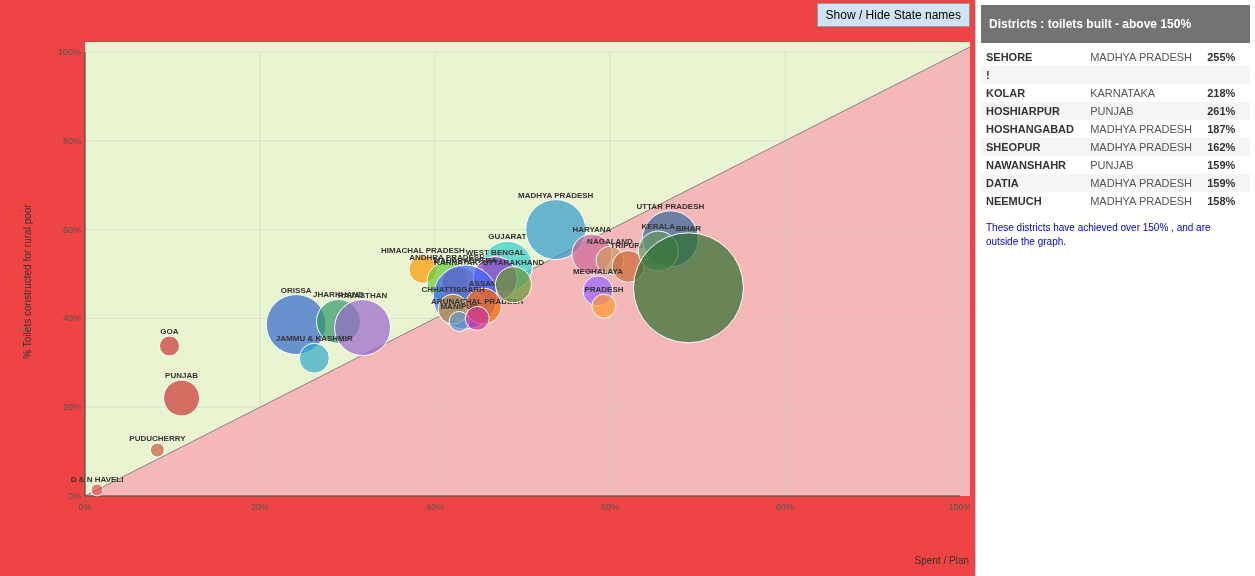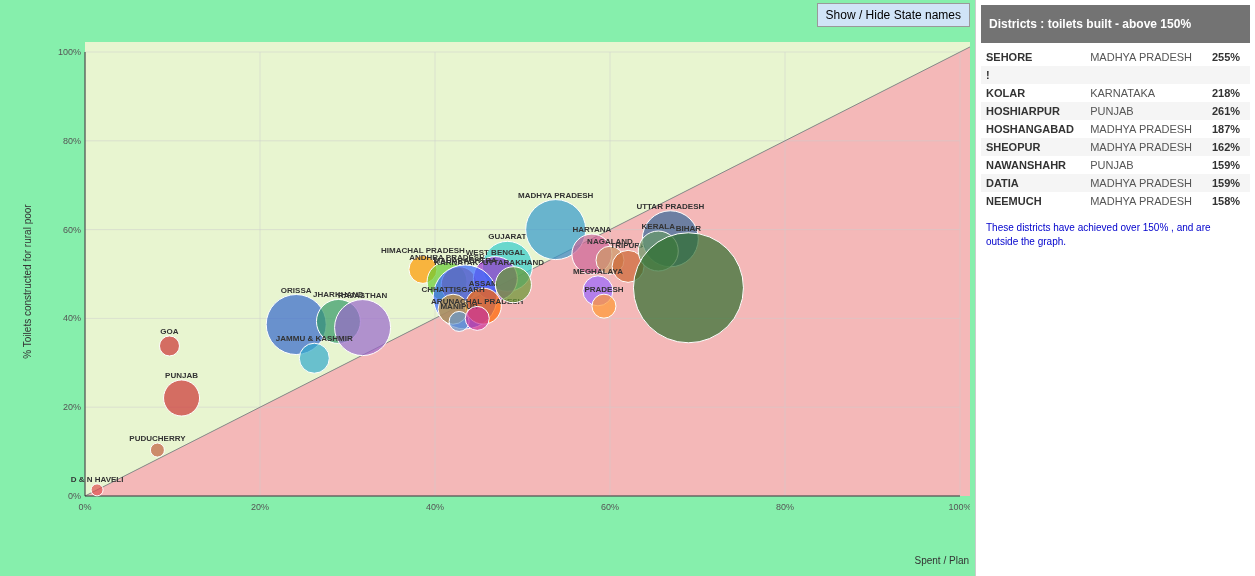--- a/index.html
+++ b/index.html
@@ -1,20 +1,20 @@
 <!DOCTYPE html>
 <html><head>
   <meta charset="utf-8">
   <style>
     * { box-sizing: border-box; margin: 0; padding: 0; }
     body { font-family: Arial, sans-serif; font-size: 11px; background: #fff; width: 1255px; height: 576px; overflow: hidden; }
     
     .container { display: flex; width: 1255px; height: 576px; }
     
-    .chart-area { position: relative; flex: 0 0 975px; height: 576px; background: #86efac; }
+    .chart-area { position: relative; flex: 0 0 975px; height: 576px; background: #ef4444; }
     
     .show-hide-btn {
       position: absolute;
       top: 3px;
       right: 5px;
       background: #d0e4f7;
       border: 1px solid #999;
       padding: 4px 8px;
       font-size: 12px;
       cursor: pointer;
@@ -41,21 +41,21 @@
     .sidebar-table { width: 100%; border-collapse: collapse; }
     .sidebar-table td {
       padding: 3px 5px;
       font-size: 11px;
       vertical-align: top;
     }
     .sidebar-table tr:nth-child(even) td { background: #f5f5f5; }
     
     .district-name { font-weight: bold; color: #333; width: 90px; }
     .state-name { color: #555; width: 110px; }
-    .pct-value { color: #333; font-weight: bold; text-align: center; width: 45px; }
+    .pct-value { color: #333; font-weight: bold; text-align: left; width: 45px; }
     
     .sidebar-note {
       margin-top: 8px;
       font-size: 10px;
       color: #0000cc;
       padding: 3px 5px;
       line-height: 1.4;
     }
   </style>
 </head>

